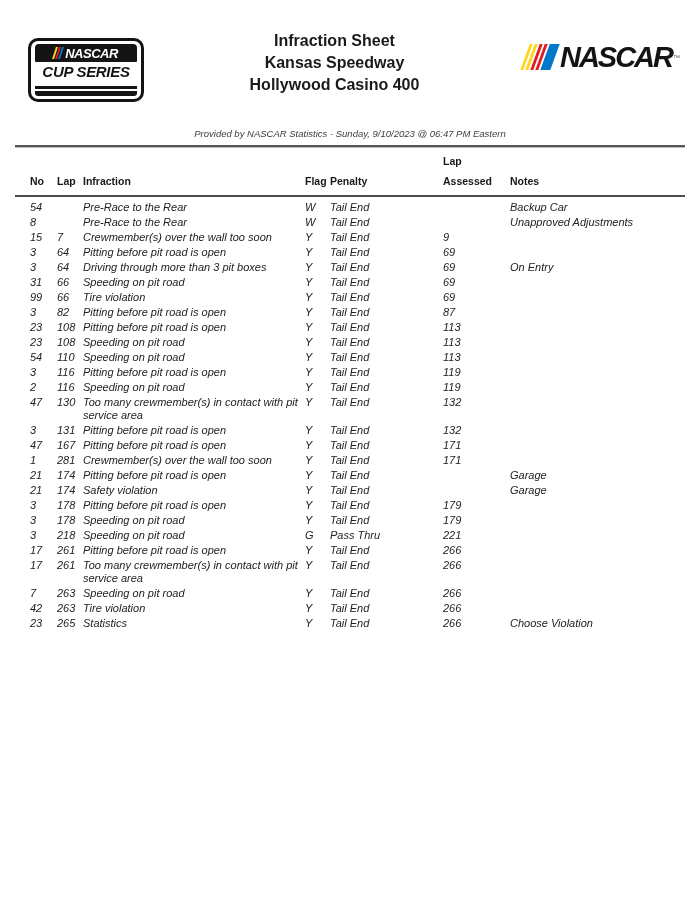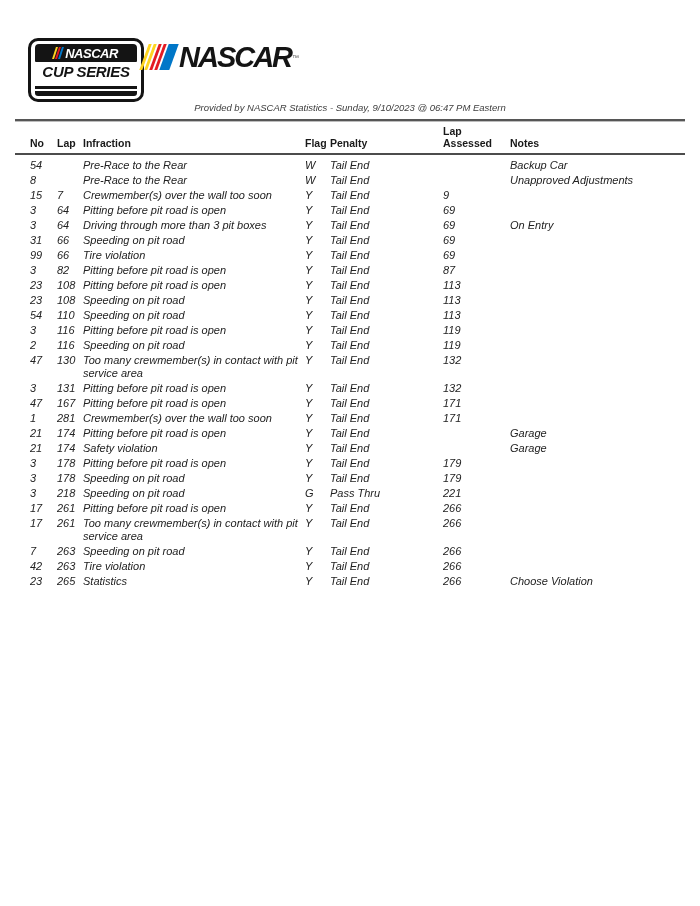--- a/index.html
+++ b/index.html
@@ -49,21 +49,21 @@
   .n-s5 { width: 10px; }
   .n-text {
     font-size: 29px; font-weight: 700; font-style: italic;
     letter-spacing: -2px; color: #141414; line-height: 26px;
   }
   .n-tm { font-size: 7px; color: #555; vertical-align: top; margin-left: 1px; }
 
   
   .provided {
     text-align: center; font-style: italic; font-size: 9.5px; color: #3c3c3c;
-    margin-top: 0; line-height: 12px;
+    margin-top: 26px; line-height: 12px;
   }
 
   
   .rule-double {
     margin: 5px 15px 0 15px; height: 1px;
     border-top: 2px solid #565656; border-bottom: 1px solid #bdbdbd;
   }
 
   
   table.infractions {
@@ -73,21 +73,21 @@
   col.w-lap { width: 26px; }
   col.w-inf { width: 222px; }
   col.w-flg { width: 25px; }
   col.w-pen { width: 113px; }
   col.w-ass { width: 67px; }
   col.w-not { width: 175px; }
 
   thead th {
     text-align: left; vertical-align: bottom;
     font-size: 10.5px; font-weight: 700; color: #191919;
-    padding: 3px 2px 4px 0; line-height: 12px;
+    padding: 3px 2px 4px 0; line-height: 20px;
     border-bottom: 2px solid #4c4c4c;
   }
   tbody td {
     font-size: 11px; font-style: italic; color: #222;
     padding: 1px 2px 1px 0; line-height: 13px; vertical-align: top;
   }
   tbody tr:first-child td { padding-top: 4px; }
   .c-no { padding-left: 15px !important; }
 </style>
 </head>
@@ -104,20 +104,25 @@
           <i style="background: rgb(227, 27, 35);"></i>
           <i style="background: rgb(0, 119, 200);"></i>
         </span>
         <span class="cup-brand">NASCAR</span>
       </div>
       <div class="cup-series">CUP SERIES</div>
       <div class="cup-bar1"></div>
       <div class="cup-bar2"></div>
     </div>
 
+    <div class="title-block">
+      <div class="title-line">Infraction Sheet</div>
+      <div class="title-line">Kansas Speedway</div>
+      <div class="title-line">Hollywood Casino 400</div>
+    </div>
 
     <div class="nascar-logo">
       <span class="n-stripes">
         <i class="n-s1" style="background: rgb(255, 213, 32);"></i>
         <i class="n-s2" style="background: rgb(255, 213, 32);"></i>
         <i class="n-s3" style="background: rgb(227, 27, 35);"></i>
         <i class="n-s4" style="background: rgb(227, 27, 35);"></i>
         <i class="n-s5" style="background: rgb(0, 119, 200);"></i>
       </span>
       <span class="n-text">NASCAR</span>

